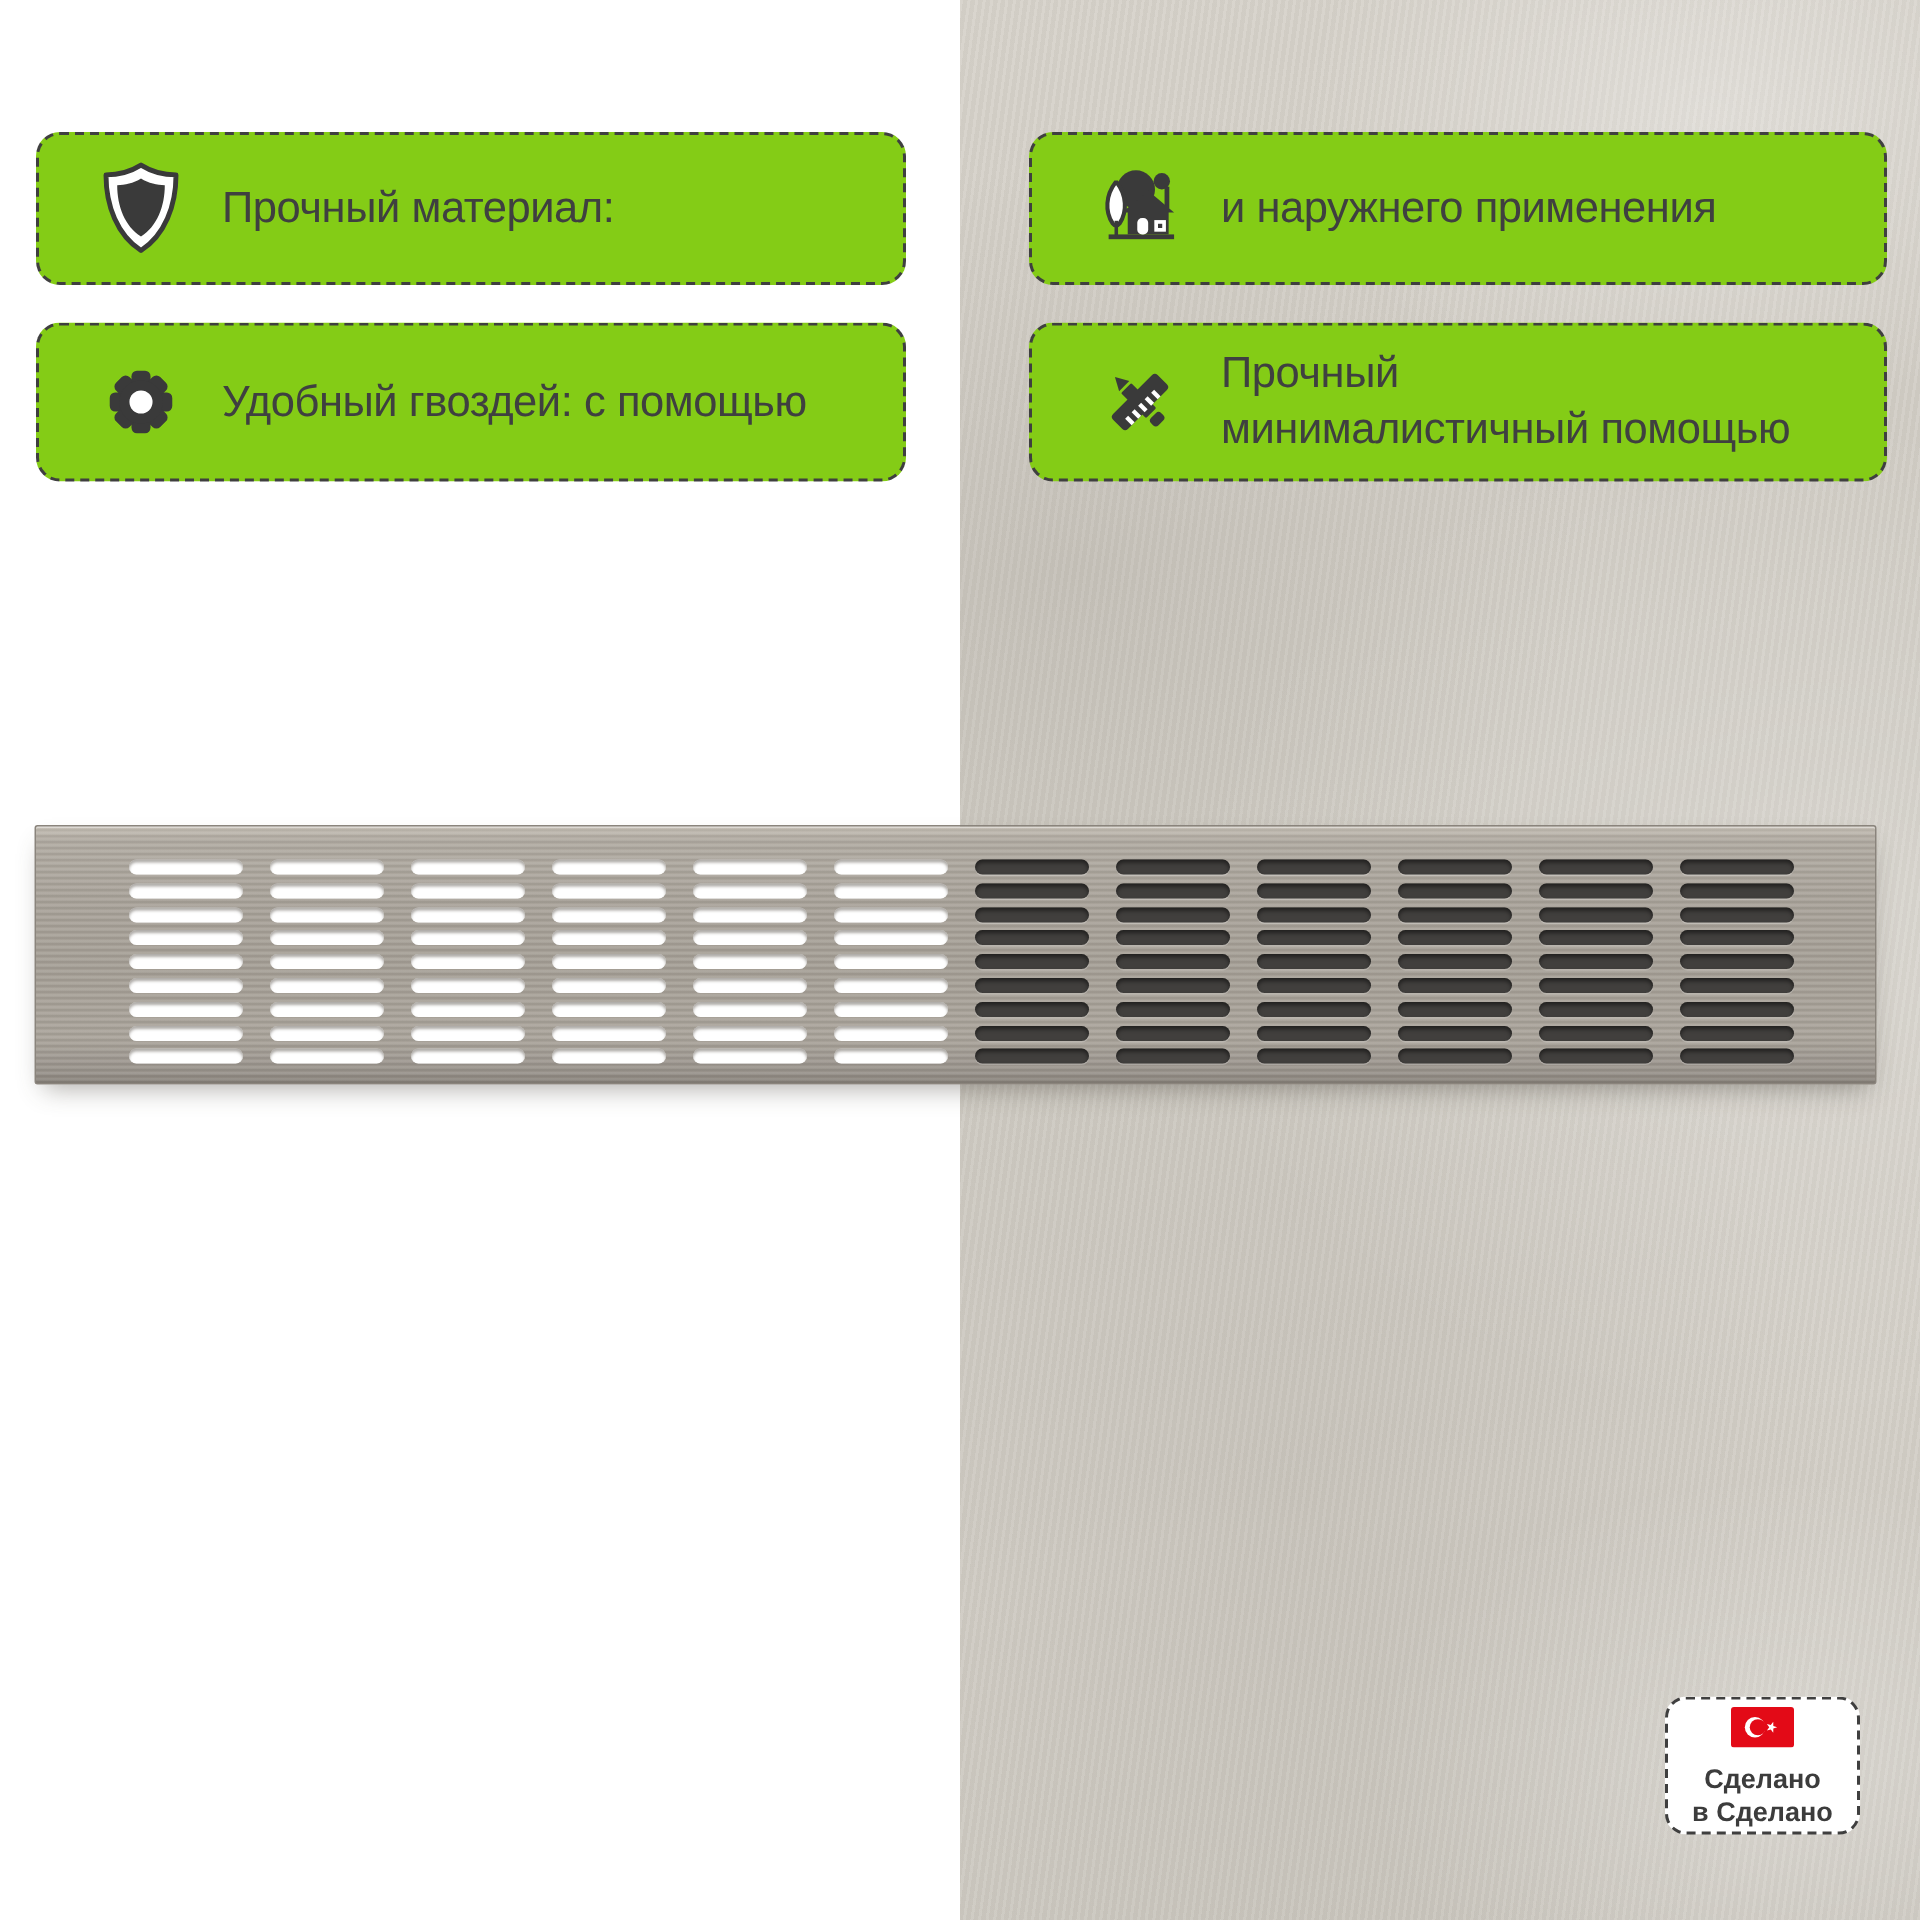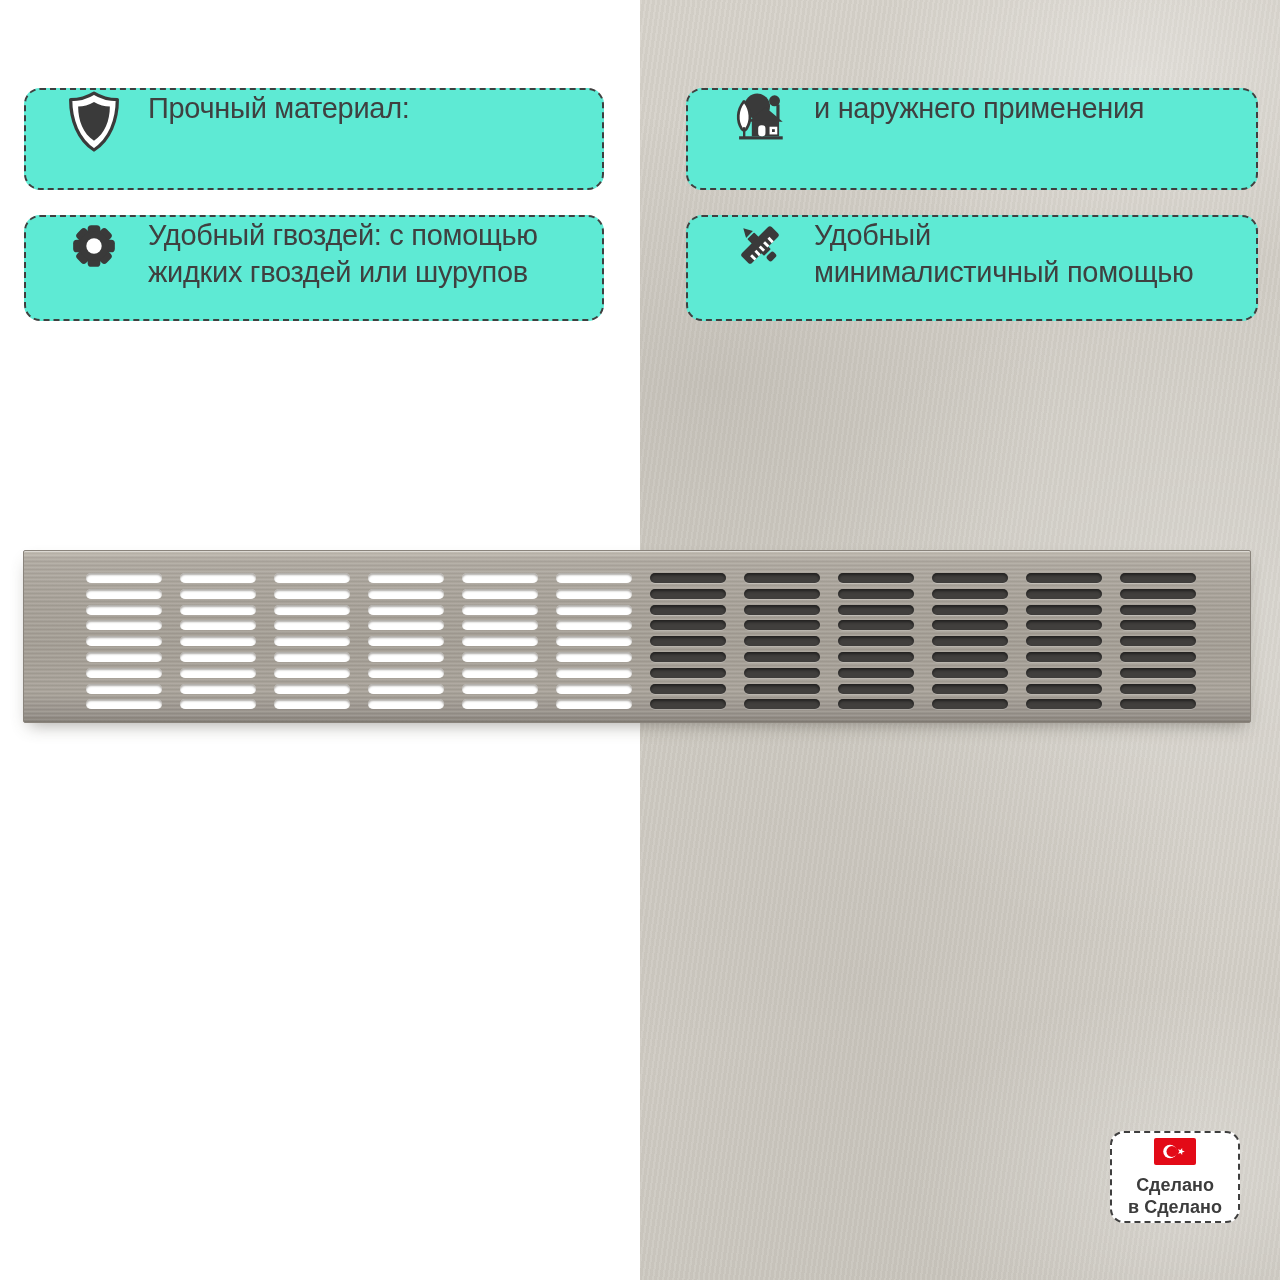--- a/index.html
+++ b/index.html
@@ -17,22 +17,22 @@
       radial-gradient(ellipse 420px 320px at 78% 6%, rgba(255,255,255,0.30), transparent 65%),
       radial-gradient(ellipse 520px 420px at 12% 30%, rgba(125,120,110,0.14), transparent 65%),
       radial-gradient(ellipse 640px 520px at 88% 48%, rgba(255,255,255,0.22), transparent 65%),
       radial-gradient(ellipse 560px 640px at 35% 78%, rgba(120,114,104,0.12), transparent 65%),
       radial-gradient(ellipse 420px 300px at 85% 92%, rgba(255,255,255,0.25), transparent 65%),
       repeating-linear-gradient(98deg, rgba(255,255,255,0.05) 0 2px, rgba(110,105,96,0.05) 2px 5px),
       linear-gradient(168deg, #d7d3cb, #cfcbc3 45%, #d4d0c8 75%, #cbc7bf);
   }
   
   .feature{
-    position:absolute;box-sizing:border-box;display:flex;align-items:flex-start;
-    background:#5eead4;border:2px dashed #3f3f3f;border-radius:16px;
+    position:absolute;box-sizing:border-box;display:flex;align-items:center;
+    background:#84cc16;border:2px dashed #3f3f3f;border-radius:16px;
   }
   #f1{left:24px;top:88px;width:580px;height:102px;}
   #f2{left:24px;top:215px;width:580px;height:106px;}
   #f3{left:686px;top:88px;width:572px;height:102px;}
   #f4{left:686px;top:215px;width:572px;height:106px;}
   .icon-wrap{flex:none;width:60px;margin-left:38px;display:flex;justify-content:center;align-items:center;}
   #f3 .icon-wrap,#f4 .icon-wrap{margin-left:42px;}
   .ftext{margin-left:24px;font-size:29px;line-height:37px;color:#3f4040;letter-spacing:-0.3px;}
   
   .grille{
@@ -81,21 +81,20 @@
         <rect x="9" y="25" width="46" height="14" rx="4" transform="rotate(45 32 32)"></rect>
         <rect x="9" y="25" width="46" height="14" rx="4" transform="rotate(90 32 32)"></rect>
         <rect x="9" y="25" width="46" height="14" rx="4" transform="rotate(135 32 32)"></rect>
         <circle cx="32" cy="32" r="16"></circle>
       </g>
       <circle cx="32" cy="32" r="8.5" fill="#ffffff"></circle>
     </svg>
   </span>
   <div class="ftext">
     <div>Удобный гвоздей: с помощью</div>
-    <div>жидких гвоздей или шурупов</div>
   </div>
 </div>
 
 <div class="feature" id="f3">
   <span class="icon-wrap">
     <svg width="62" height="58" viewBox="0 0 66 62">
       <g fill="#3a3a3a">
         <circle cx="30" cy="17" r="14"></circle>
         <circle cx="49" cy="11" r="6"></circle>
         <rect x="51" y="15" width="3.5" height="16"></rect>
@@ -133,21 +132,21 @@
           <rect x="15" y="33" width="3.2" height="7"></rect>
           <rect x="22" y="33" width="3.2" height="7"></rect>
           <rect x="29" y="33" width="3.2" height="7"></rect>
           <rect x="36" y="33" width="3.2" height="7"></rect>
           <rect x="43" y="33" width="3.2" height="7"></rect>
         </g>
       </g>
     </svg>
   </span>
   <div class="ftext">
-    <div>Удобный</div>
+    <div>Прочный</div>
     <div>минималистичный помощью</div>
   </div>
 </div>
 
 <div class="grille" id="grille">
     <div class="slot open" style="left: 62px; top: 22px; width: 76px; height: 10px; background: rgb(255, 255, 255);"></div>
     <div class="slot open" style="left: 62px; top: 37.8px; width: 76px; height: 10px; background: rgb(255, 255, 255);"></div>
     <div class="slot open" style="left: 62px; top: 53.6px; width: 76px; height: 10px; background: rgb(255, 255, 255);"></div>
     <div class="slot open" style="left: 62px; top: 69.4px; width: 76px; height: 10px; background: rgb(255, 255, 255);"></div>
     <div class="slot open" style="left: 62px; top: 85.2px; width: 76px; height: 10px; background: rgb(255, 255, 255);"></div>

